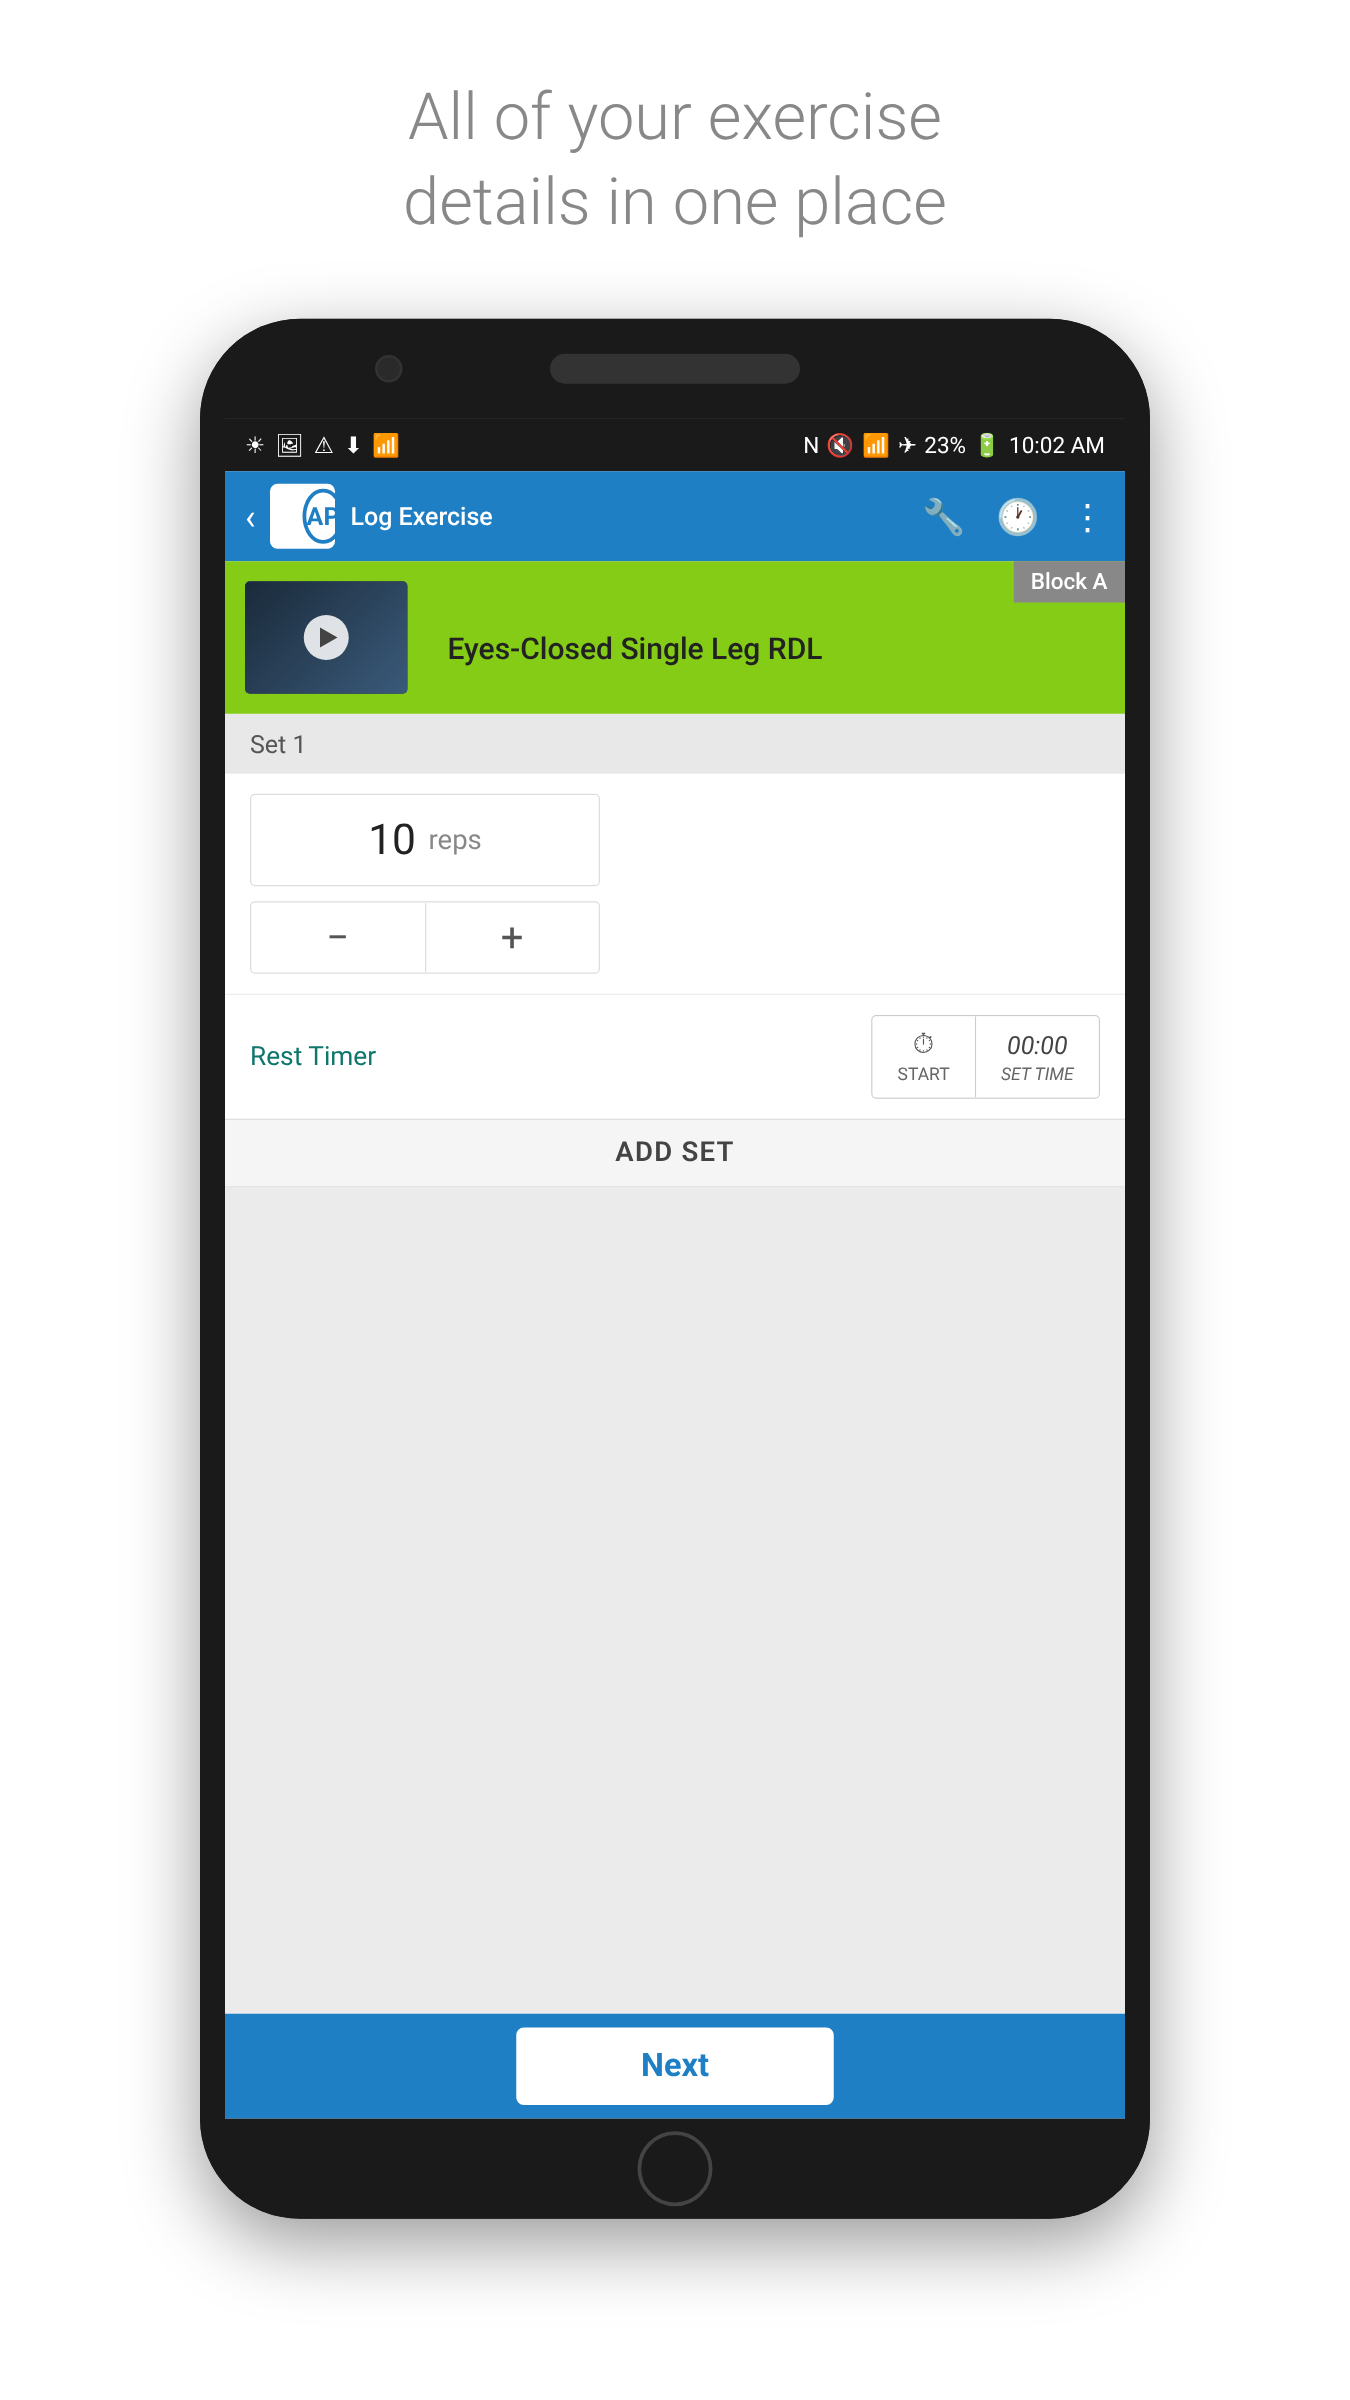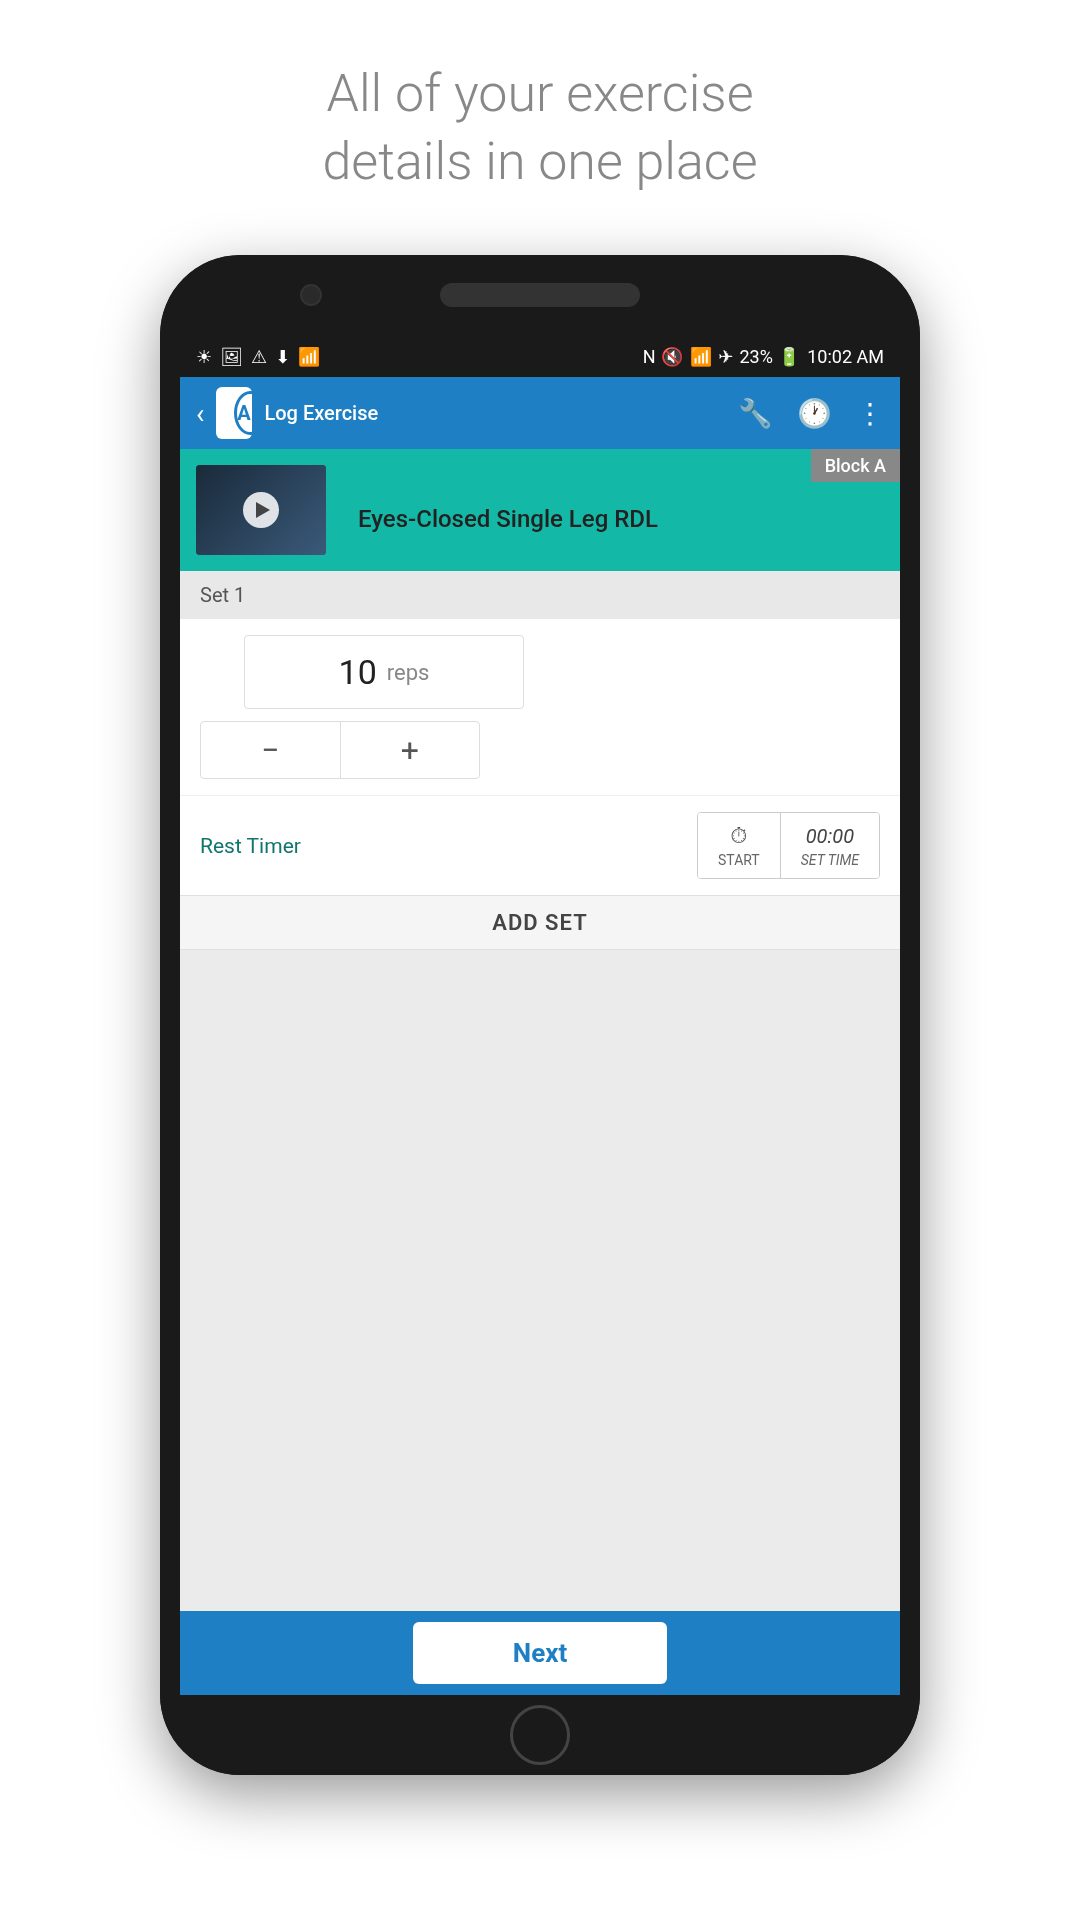--- a/index.html
+++ b/index.html
@@ -117,21 +117,21 @@
       gap: 12px;
     }
 
     .header-back-btn {
       color: #fff;
       font-size: 28px;
       cursor: pointer;
     }
 
     .header-logo {
-      width: 36px;
+      width: 52px;
       height: 52px;
       background: #fff;
       border-radius: 6px;
       display: flex;
       align-items: center;
       justify-content: center;
       flex-shrink: 0;
       padding-left: 32px;
     }
 
@@ -162,21 +162,21 @@
     }
 
     .header-icon {
       color: #fff;
       font-size: 28px;
       cursor: pointer;
     }
 
     
     .exercise-card {
-      background: #14b8a6;
+      background: #84cc16;
       margin: 0;
       position: relative;
     }
 
     .block-badge {
       position: absolute;
       top: 0;
       right: 0;
       background: #888;
       color: #fff;
@@ -283,21 +283,20 @@
       border: 1px solid #ddd;
       border-radius: 4px;
       padding: 16px 20px;
       width: 280px;
       text-align: center;
       margin-bottom: 12px;
       display: flex;
       align-items: center;
       justify-content: center;
       gap: 10px;
-      margin-left: 44px;
     }
 
     .reps-number {
       font-size: 34px;
       font-weight: 400;
       color: #222;
     }
 
     .reps-label {
       font-size: 22px;

